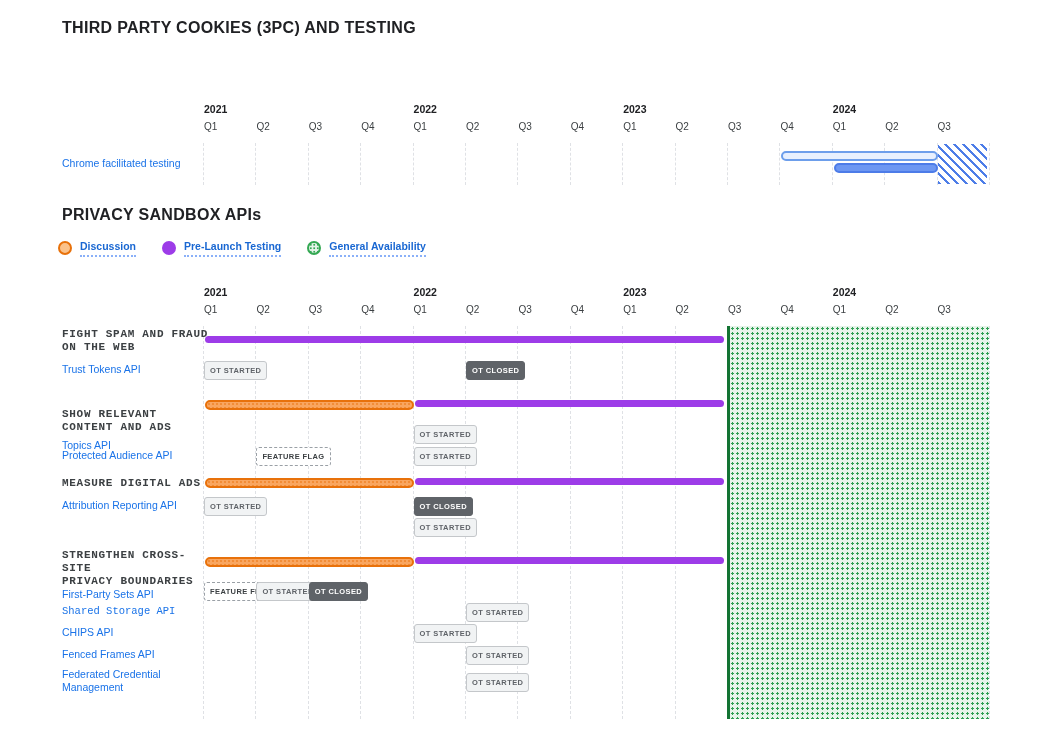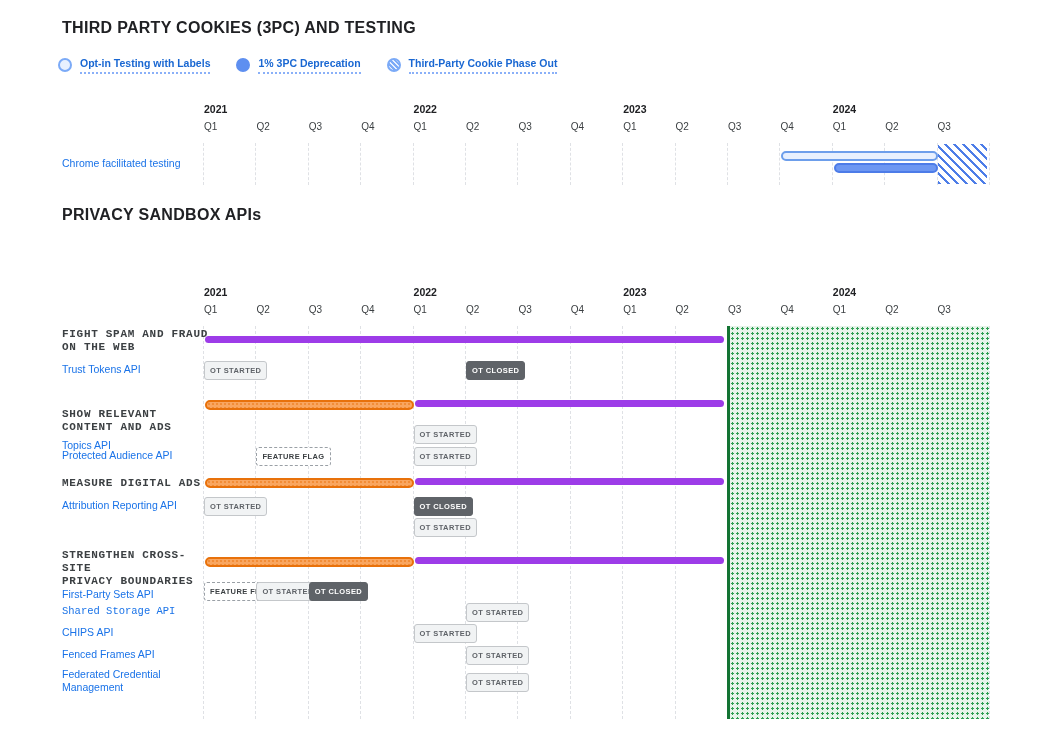--- a/index.html
+++ b/index.html
@@ -42,34 +42,20 @@
          padding:4px 5px;border-radius:3px;text-transform:uppercase;}
   .badge-light{background:#f1f3f4;border:1px solid #c4c7ca;color:#5f6368;}
   .badge-dark{background:#5f6368;border:1px solid #5f6368;color:#ffffff;}
   .badge-dashed{background:#ffffff;border:1px dashed #9aa0a6;color:#3c4043;}
 </style>
 </head>
 <body>
 
 <div id="app">
   <div class="sec-title" style="top:19px;">THIRD PARTY COOKIES (3PC) AND TESTING</div>
-  <div class="legend" style="top:57px;" id="legend-0">
-      <div class="legend-item">
-        <div class="sw sw-outline-blue"></div>
-        <div class="legend-label">Opt-in Testing with Labels</div>
-      </div>
-      <div class="legend-item">
-        <div class="sw sw-solid-blue"></div>
-        <div class="legend-label">1% 3PC Deprecation</div>
-      </div>
-      <div class="legend-item">
-        <div class="sw sw-hatch-blue"></div>
-        <div class="legend-label">Third-Party Cookie Phase Out</div>
-      </div>
-    </div>
   <div id="chart-0">
       <div class="year-label" style="left: 204px; top: 103px;">2021</div>
       <div class="q-label" style="left: 204px; top: 121px;">Q1</div>
       <div class="q-label" style="left: 256.4px; top: 121px;">Q2</div>
       <div class="q-label" style="left: 308.8px; top: 121px;">Q3</div>
       <div class="q-label" style="left: 361.2px; top: 121px;">Q4</div>
       <div class="year-label" style="left: 413.6px; top: 103px;">2022</div>
       <div class="q-label" style="left: 413.6px; top: 121px;">Q1</div>
       <div class="q-label" style="left: 466px; top: 121px;">Q2</div>
       <div class="q-label" style="left: 518.4px; top: 121px;">Q3</div>
@@ -99,20 +85,34 @@
       <div class="grid-line" style="left: 884.2px; top: 143px; height: 42px;"></div>
       <div class="grid-line" style="left: 936.6px; top: 143px; height: 42px;"></div>
       <div class="grid-line" style="left: 989px; top: 143px; height: 42px;"></div>
       <div class="row-link" style="top: 157px;">Chrome facilitated testing</div>
       <div class="bar bar-outline-blue" style="left: 781.4px; width: 152.2px; top: 151px;"></div>
       <div class="bar bar-solid-blue" style="left: 833.8px; width: 99.8px; top: 163px;"></div>
       <div class="hatch-block" style="left: 938.1px; width: 48.9px; top: 143.5px; height: 40.5px;"></div>
     </div>
 
   <div class="sec-title" style="top:206px;">PRIVACY SANDBOX APIs</div>
+  <div class="legend" style="top:240px;" id="legend-1">
+      <div class="legend-item">
+        <div class="sw sw-orange"></div>
+        <div class="legend-label">Discussion</div>
+      </div>
+      <div class="legend-item">
+        <div class="sw sw-purple"></div>
+        <div class="legend-label">Pre-Launch Testing</div>
+      </div>
+      <div class="legend-item">
+        <div class="sw sw-green"></div>
+        <div class="legend-label">General Availability</div>
+      </div>
+    </div>
   <div id="chart-1">
       <div class="year-label" style="left: 204px; top: 286px;">2021</div>
       <div class="q-label" style="left: 204px; top: 304px;">Q1</div>
       <div class="q-label" style="left: 256.4px; top: 304px;">Q2</div>
       <div class="q-label" style="left: 308.8px; top: 304px;">Q3</div>
       <div class="q-label" style="left: 361.2px; top: 304px;">Q4</div>
       <div class="year-label" style="left: 413.6px; top: 286px;">2022</div>
       <div class="q-label" style="left: 413.6px; top: 304px;">Q1</div>
       <div class="q-label" style="left: 466px; top: 304px;">Q2</div>
       <div class="q-label" style="left: 518.4px; top: 304px;">Q3</div>

